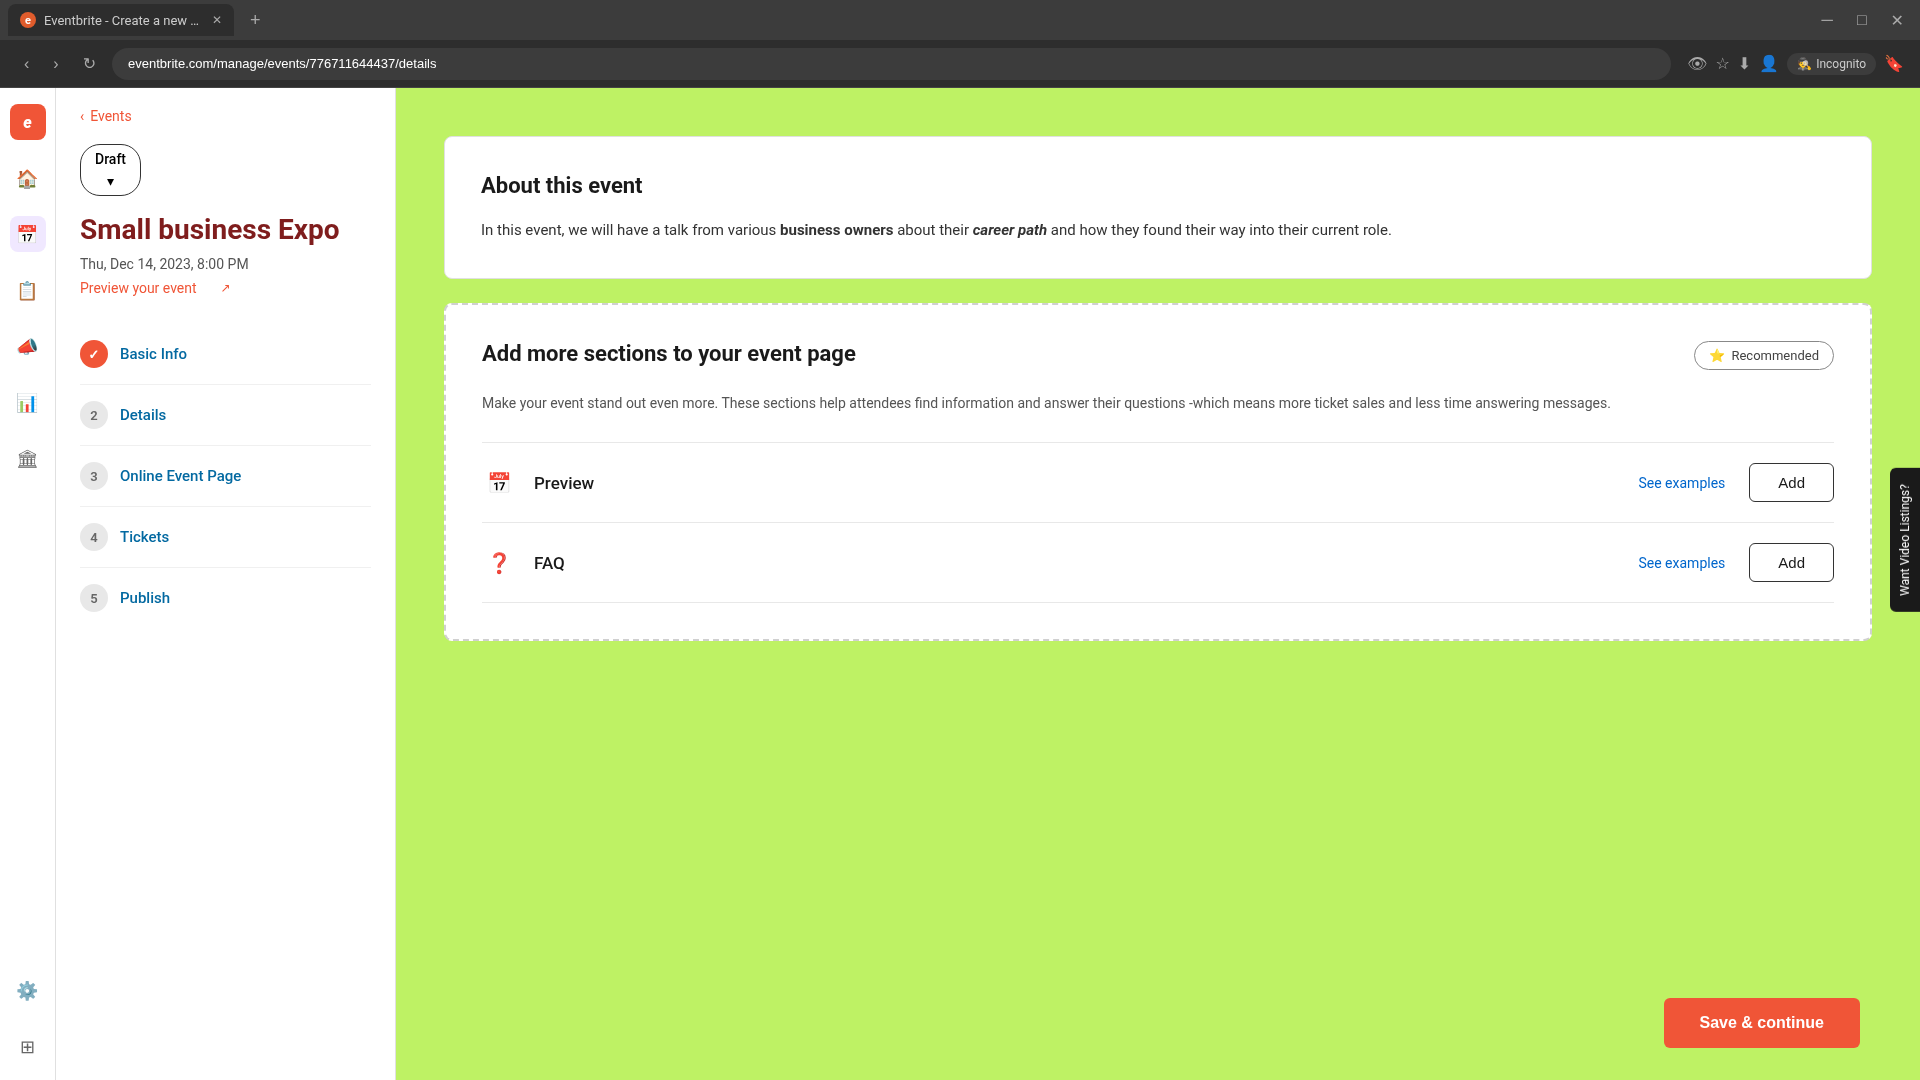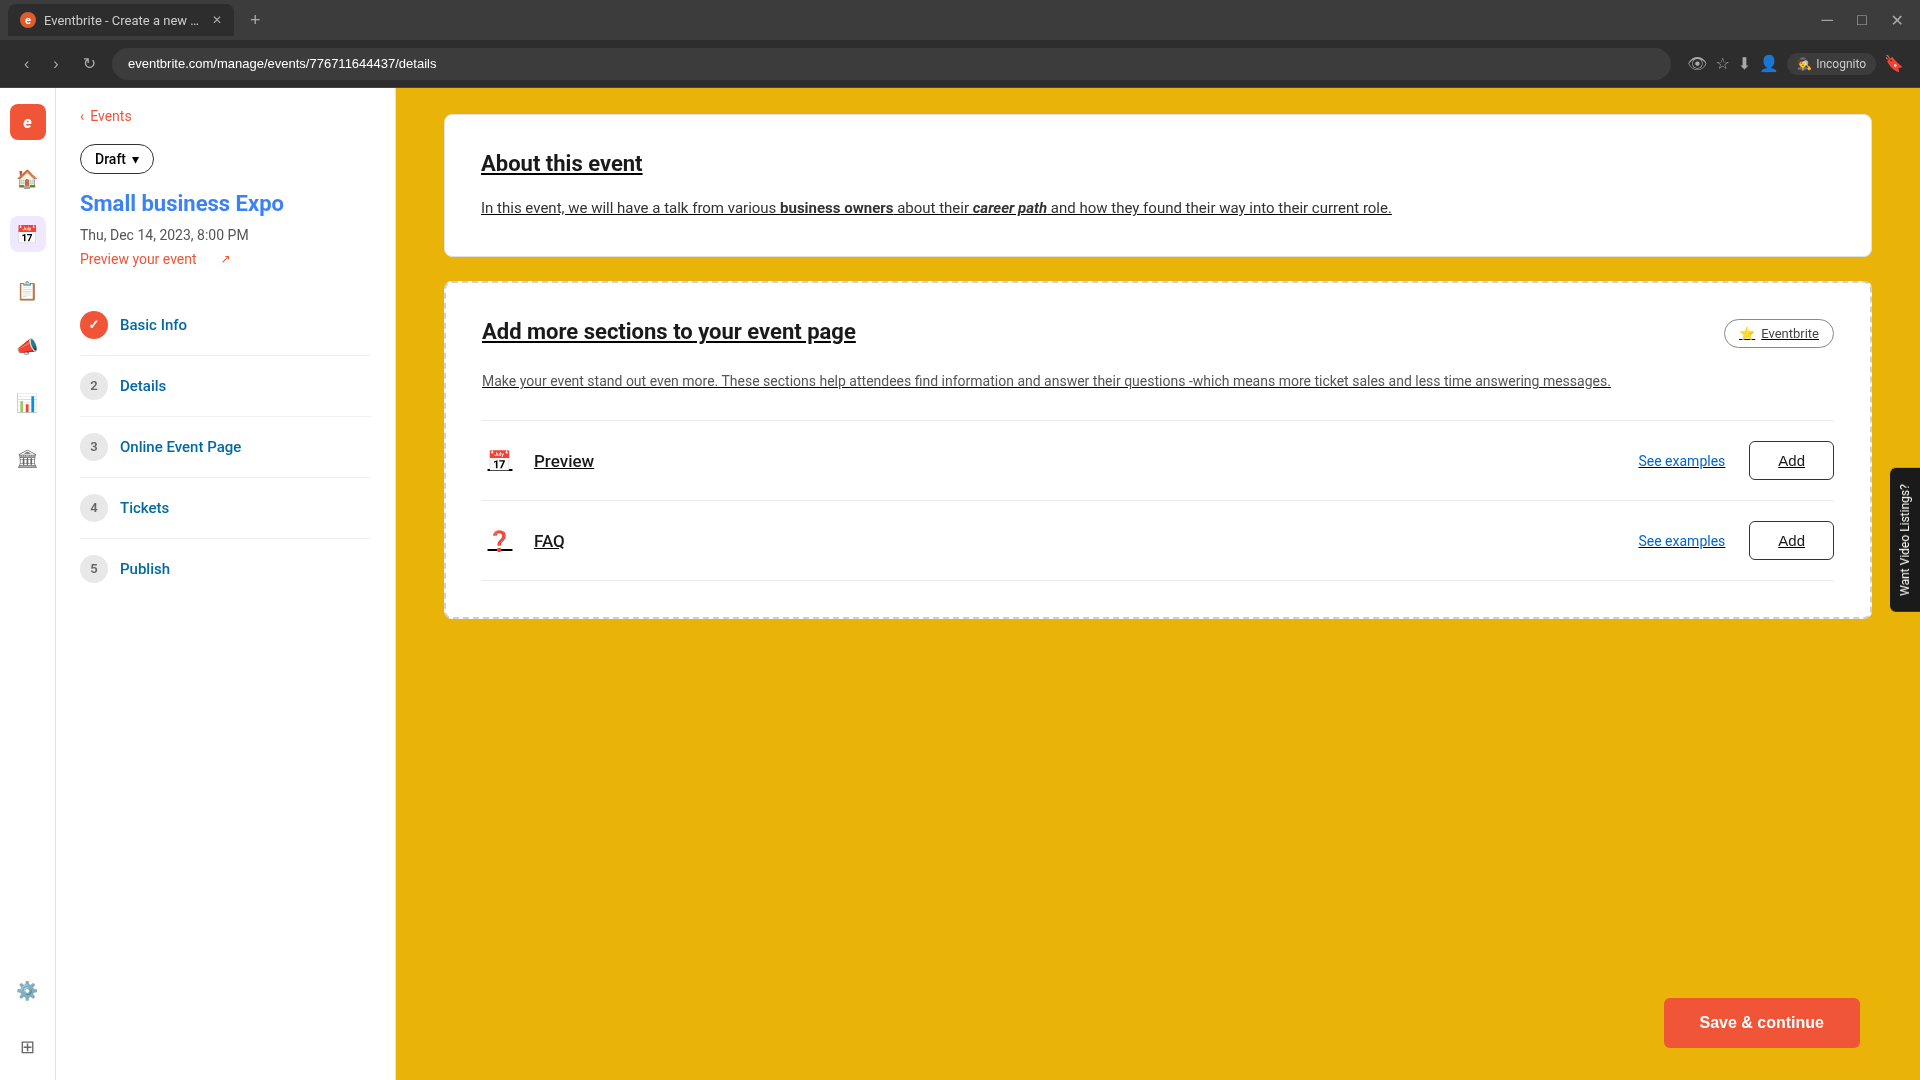--- a/index.html
+++ b/index.html
@@ -25,36 +25,36 @@
     
     .icon-sidebar { width: 56px; background: #fff; border-right: 1px solid #e0e0e0; display: flex; flex-direction: column; align-items: center; padding: 16px 0; gap: 20px; }
     .icon-sidebar-item { width: 36px; height: 36px; display: flex; align-items: center; justify-content: center; border-radius: 8px; cursor: pointer; color: #666; font-size: 18px; }
     .icon-sidebar-item.active { background: #f0e8ff; color: #6b3fa0; }
     .eventbrite-logo { width: 36px; height: 36px; background: #f05537; border-radius: 8px; display: flex; align-items: center; justify-content: center; color: white; font-weight: bold; font-size: 16px; }
 
     
     .nav-sidebar { width: 340px; background: #fff; border-right: 1px solid #e0e0e0; padding: 20px 24px; overflow-y: auto; }
     .back-link { display: flex; align-items: center; gap: 6px; color: #f05537; font-size: 14px; cursor: pointer; margin-bottom: 20px; }
     .back-chevron { font-size: 14px; }
-    .draft-badge { display: inline-flex; align-items: center; gap: 6px; border: 1.5px solid #333; border-radius: 20px; padding: 6px 14px; font-size: 14px; font-weight: 500; cursor: pointer; margin-bottom: 16px; }
-    .event-title { font-size: 22px; font-weight: 700; color: #3b82f6; line-height: 1.3; margin-bottom: 8px; }
+    .draft-badge { display: inline-flex; align-items: center; gap: 6px; border: 1.5px solid #333; border-radius: 20px; padding: 6px 14px; font-size: 14px; font-weight: 500; cursor: pointer; margin-bottom: 16px; flex-direction: column; }
+    .event-title { font-size: 28px; font-weight: 700; color: #7f1d1d; line-height: 1.3; margin-bottom: 8px; }
     .event-date { font-size: 14px; color: #555; margin-bottom: 8px; }
     .preview-link { display: flex; align-items: center; gap: 24px; color: #f05537; font-size: 14px; cursor: pointer; text-decoration: none; margin-bottom: 28px; }
 
     
     .steps-list { list-style: none; display: flex; flex-direction: column; gap: 0; }
     .step-item { display: flex; align-items: center; gap: 12px; padding: 16px 0; border-bottom: 1px solid #f0f0f0; cursor: pointer; }
     .step-item:last-child { border-bottom: none; }
     .step-num { width: 28px; height: 28px; border-radius: 50%; display: flex; align-items: center; justify-content: center; font-size: 13px; font-weight: 600; flex-shrink: 0; }
     .step-num.completed { background: #f05537; color: white; }
     .step-num.pending { background: #e8e8e8; color: #666; }
     .step-label { font-size: 15px; color: #0369a1; font-weight: 500; }
 
     
-    .main-content { flex: 1; overflow-y: auto; padding: 26px 48px; background: #eab308; text-decoration: underline; }
+    .main-content { flex: 1; overflow-y: auto; padding: 48px 48px; background: #bef264; }
 
     
     .card { background: #fff; border-radius: 8px; border: 1px solid #e0e0e0; padding: 36px; margin-bottom: 24px; }
     .card-dashed { background: #fff; border-radius: 8px; border: 2px dashed #d0d0d0; padding: 36px; margin-bottom: 24px; }
 
     .about-title { font-size: 22px; font-weight: 700; color: #1a1a1a; margin-bottom: 20px; }
     .about-text { font-size: 15px; color: #333; line-height: 1.6; }
 
     
     .sections-header { display: flex; align-items: flex-start; justify-content: space-between; margin-bottom: 23px; }
@@ -185,21 +185,21 @@
         <p class="about-text">
           <span>In this event, we will have a talk from various </span><strong>business owners</strong><span> about their </span><strong style="font-style:italic;">career path</strong><span> and how they found their way into their current role.</span>
         </p>
       </div>
 
       <div class="card-dashed">
         <div class="sections-header">
           <h2 class="sections-title">Add more sections to your event page</h2>
           <div class="recommended-badge">
             <span>⭐</span>
-            <span>Eventbrite</span>
+            <span>Recommended</span>
           </div>
         </div>
         <p class="sections-desc">Make your event stand out even more. These sections help attendees find information and answer their questions -which means more ticket sales and less time answering messages.</p>
 
         <div class="section-row">
           <div class="section-icon">📅</div>
           <span class="section-name">Preview</span>
           <a class="see-examples-link">See examples</a>
           <button class="add-btn">Add</button>
         </div>

